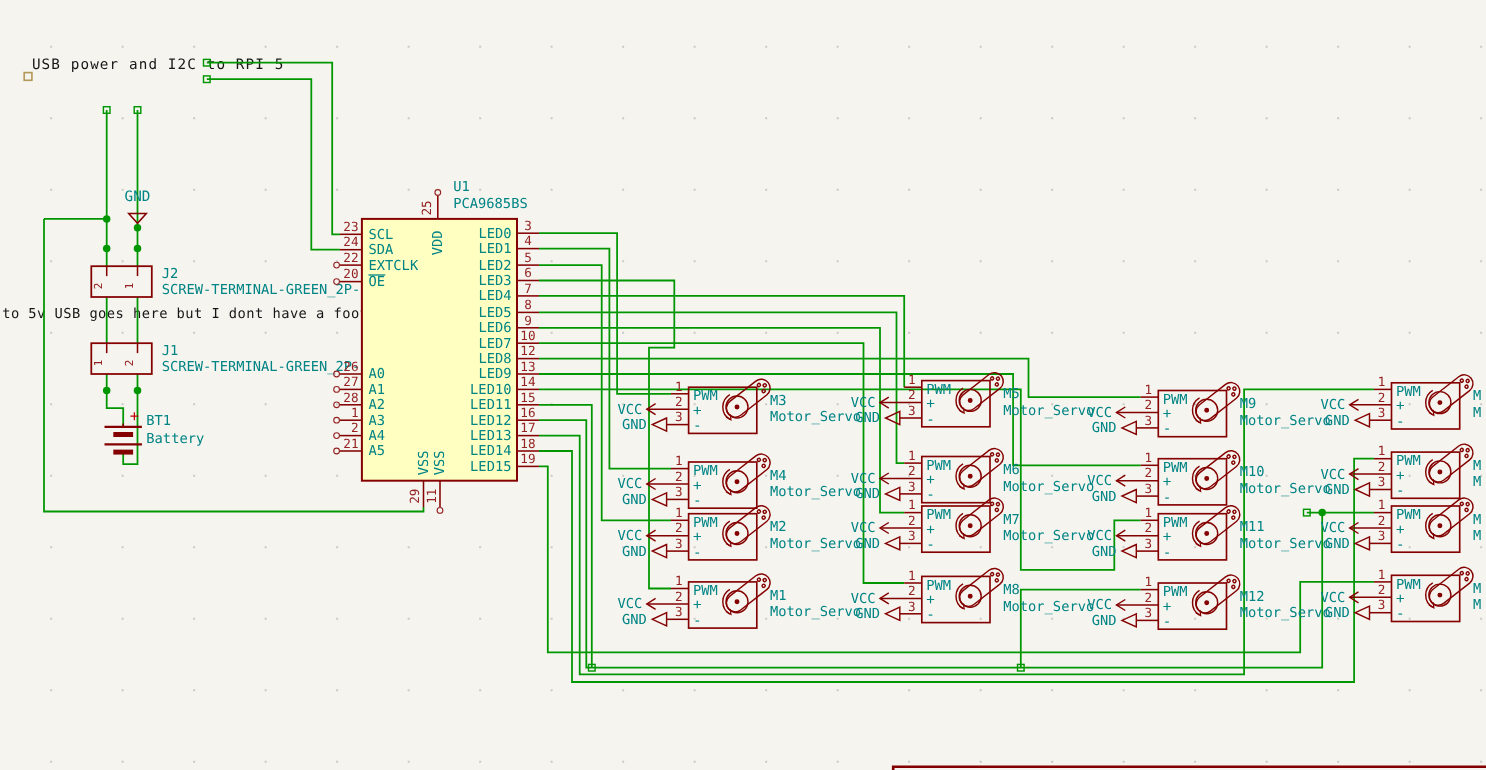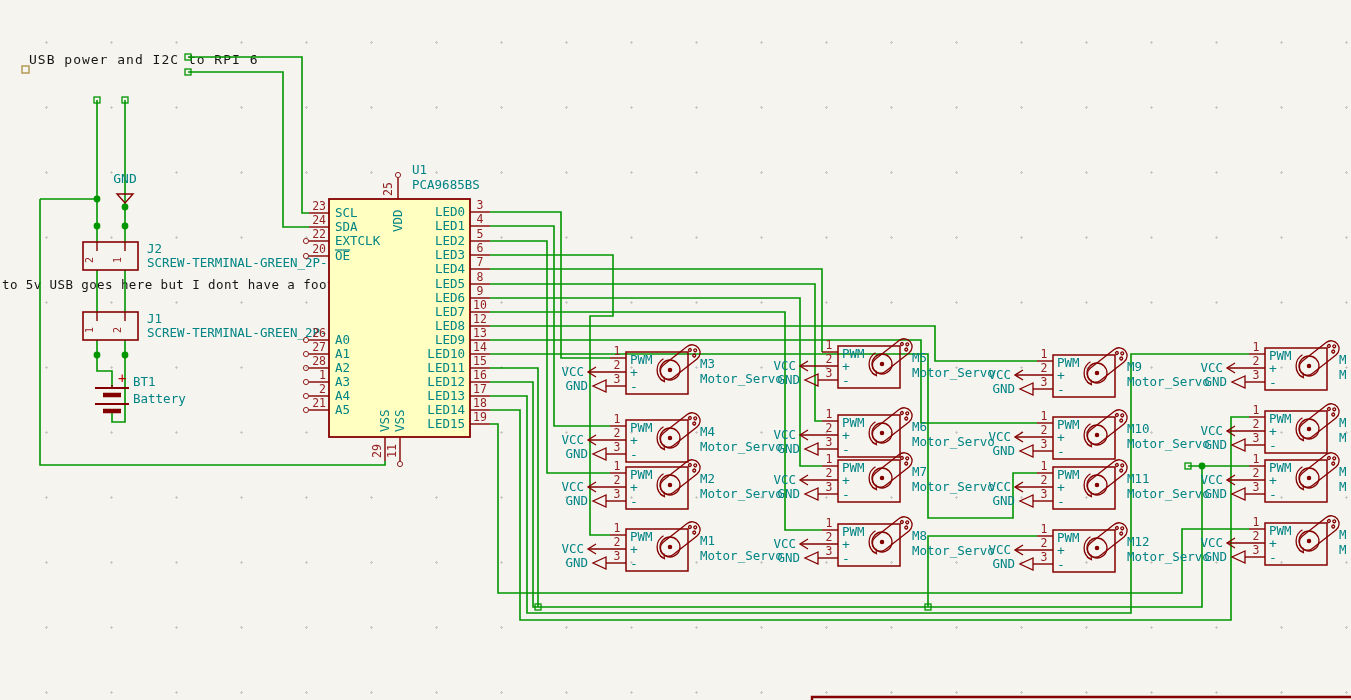--- a/index.html
+++ b/index.html
@@ -17,21 +17,21 @@
   .note{
     position:absolute;color:#161616;font-size:13px;letter-spacing:1px;white-space:pre;
   }
   svg text{font-family:"DejaVu Sans Mono","Liberation Mono",monospace;}
 </style>
 </head>
 <body>
 
 <div id="grid"></div>
 
-<div class="note" style="left:29px;top:52px;">USB power and I2C to RPI 6</div>
+<div class="note" style="left:29px;top:52px;">USB power and I2C to RPI 5</div>
 <div class="note" style="left:2px;top:277px;font-size:12.5px;letter-spacing:0.4px;">to 5v USB goes here but I dont have a footprint so yeah</div>
 
 <div id="canvas"><svg width="1351" height="700" viewBox="0 0 1351 700">
       <rect x="22" y="66" width="7" height="7" fill="none" stroke="#B49A5A" stroke-width="1.5"></rect>
       <g stroke="#009600" stroke-width="1.6" fill="none">
         <polyline points="188,57 302,57 302,213 309,213"></polyline>
         <polyline points="188,72 283,72 283,227 309,227"></polyline>
         <polyline points="97,100 97,371 112,371 112,388"></polyline>
         <polyline points="112,411 112,422 125,422 125,100"></polyline>
         <polyline points="40,199 97,199"></polyline>

